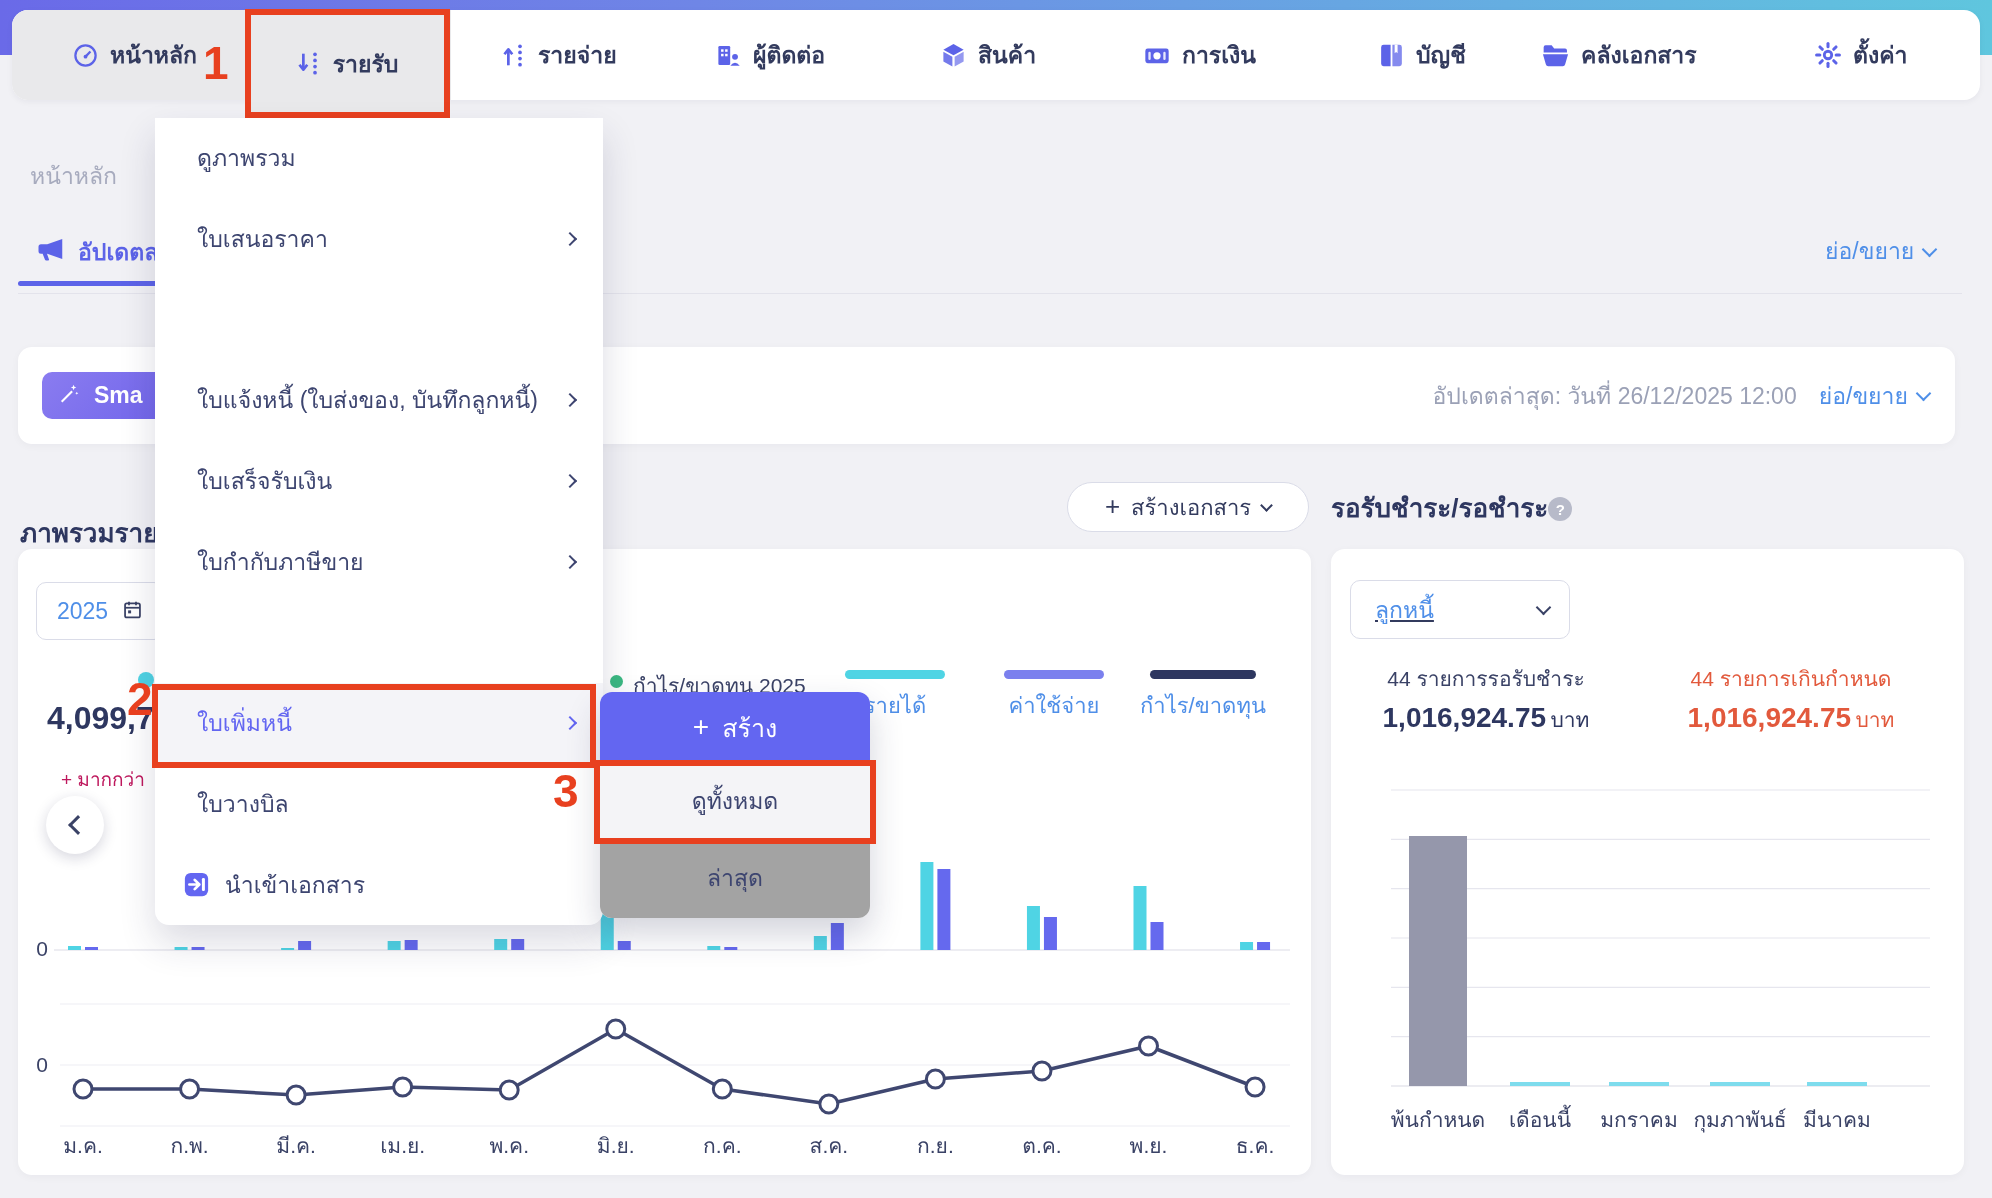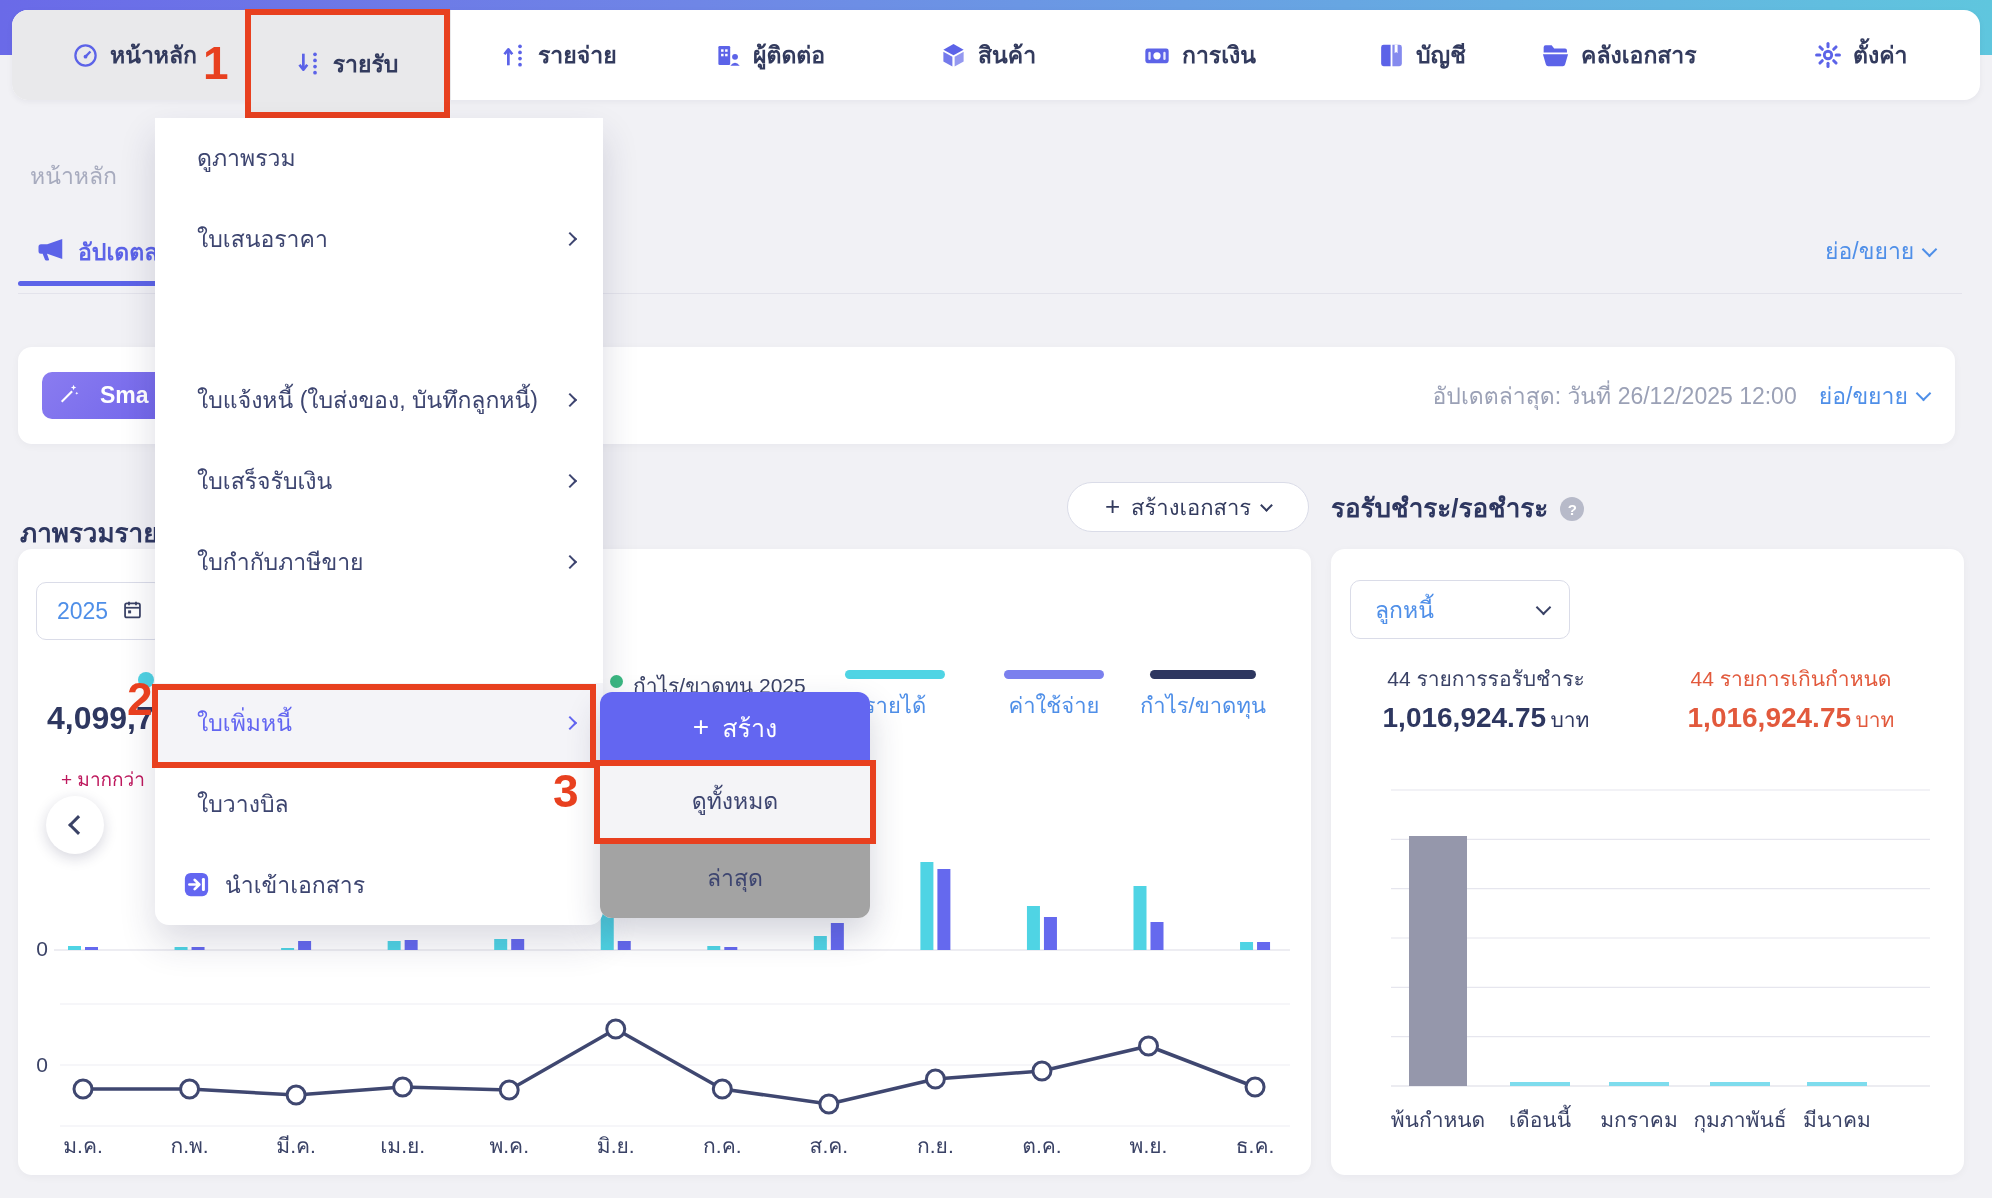--- a/index.html
+++ b/index.html
@@ -36,31 +36,31 @@
   
   .cv{display:inline-block;width:11px;height:11px;border-right:2.5px solid currentColor;border-bottom:2.5px solid currentColor;}
   .cv-down{transform:rotate(45deg);margin-top:-4px;}
   .cv-right{transform:rotate(-45deg);}
   .cv-left{transform:rotate(135deg);}
   
   .banner{position:absolute;left:18px;top:347px;width:1937px;height:97px;background:#fff;border-radius:14px;
     box-shadow:0 2px 8px rgba(20,20,60,.04);}
   .badge{position:absolute;left:24px;top:25px;width:176px;height:47px;border-radius:10px;
     background:linear-gradient(135deg,#8a7cf0,#6a5fe9);display:flex;align-items:center;justify-content:flex-start;
-    padding-left:16px;gap:20px;color:#fff;font-size:23px;font-weight:bold;}
+    padding-left:16px;gap:14px;color:#fff;font-size:23px;font-weight:bold;}
   .banner-right{position:absolute;right:26px;top:0;height:97px;display:flex;align-items:center;gap:22px;}
   .updated-text{color:#9ba1b6;font-size:23px;}
   .collapse-inline{display:flex;align-items:center;gap:10px;color:#4f8fe8;font-size:23px;cursor:pointer;}
   
   .overview-heading{position:absolute;left:20px;top:512px;font-size:26px;font-weight:bold;color:#2e3760;white-space:nowrap;}
   .create-pill{position:absolute;left:1067px;top:482px;width:242px;height:50px;border-radius:25px;
     border:1.5px solid #dadce8;background:#fff;display:flex;align-items:center;justify-content:center;gap:11px;
     font-size:22px;color:#333b5e;cursor:pointer;}
   .create-pill .plus{font-size:26px;font-weight:300;margin-top:-2px;}
-  .recv-heading{position:absolute;left:1331px;top:487px;display:flex;align-items:center;gap:12px;}
+  .recv-heading{position:absolute;left:1331px;top:487px;display:flex;align-items:center;}
   .recv-heading .t{font-size:26px;font-weight:bold;color:#2e3760;}
   .qmark{width:24px;height:24px;border-radius:50%;background:#b7bac9;color:#fff;font-size:15px;font-weight:bold;
     display:flex;align-items:center;justify-content:center;margin-top:3px;cursor:pointer;}
   
   .card{position:absolute;background:#fff;border-radius:14px;box-shadow:0 2px 8px rgba(20,20,60,.04);}
   #left-card{left:18px;top:549px;width:1293px;height:626px;}
   #right-card{left:1331px;top:549px;width:633px;height:626px;}
   .year-box{position:absolute;left:18px;top:33px;width:128px;height:58px;border:1.5px solid #dadce8;border-radius:10px;
     display:flex;align-items:center;justify-content:center;gap:14px;cursor:pointer;}
   .year-box .y{color:#4f8fe8;font-size:23px;}
@@ -68,21 +68,21 @@
   .legend-title .dot{width:13px;height:13px;border-radius:50%;background:#3cba83;margin-top:6px;}
   .legend-title .lt{font-size:21px;color:#3a4266;white-space:nowrap;}
   .lg-line{position:absolute;top:121px;height:9px;border-radius:5px;}
   .lg-label{position:absolute;top:139px;text-align:center;font-size:22px;color:#4f8fe8;white-space:nowrap;}
   .big-number{position:absolute;left:29px;top:151px;font-size:32px;font-weight:bold;color:#2e3760;white-space:nowrap;}
   .growth{position:absolute;left:43px;top:215px;font-size:19px;color:#be185d;white-space:nowrap;}
   .prev-btn{position:absolute;left:46px;top:796px;width:58px;height:58px;border-radius:50%;background:#fff;
     box-shadow:0 4px 14px rgba(30,30,70,.18);display:flex;align-items:center;justify-content:center;z-index:20;cursor:pointer;}
   .prev-btn .cv{width:14px;height:14px;border-width:3px;color:#3a4266;margin-left:5px;}
   .filter-box{position:absolute;left:19px;top:31px;width:220px;height:59px;border:1.5px solid #dadce8;border-radius:10px;
-    display:flex;align-items:center;justify-content:space-between;padding:0 20px 0 24px;cursor:pointer;}
+    display:flex;align-items:center;justify-content:space-between;padding:0 20px 0 24px;cursor:pointer;text-decoration:underline;}
   .filter-box .f{color:#4f8fe8;font-size:23px;}
   .stats-col{position:absolute;top:113px;text-align:center;}
   #stats-pending{left:10px;width:290px;}
   #stats-overdue{left:310px;width:300px;}
   .stats-col .l1{font-size:21px;color:#3a4266;margin-bottom:7px;white-space:nowrap;}
   .stats-col .amt{font-size:28px;font-weight:bold;color:#2e3760;}
   .stats-col .unit{font-size:21px;font-weight:normal;color:#2e3760;}
   #stats-overdue .l1,#stats-overdue .amt,#stats-overdue .unit{color:#e2593c;}
   svg.chartsvg{position:absolute;left:0;top:0;pointer-events:none;}
   svg.chartsvg text{font-family:"Liberation Sans","DejaVu Sans",sans-serif;}

